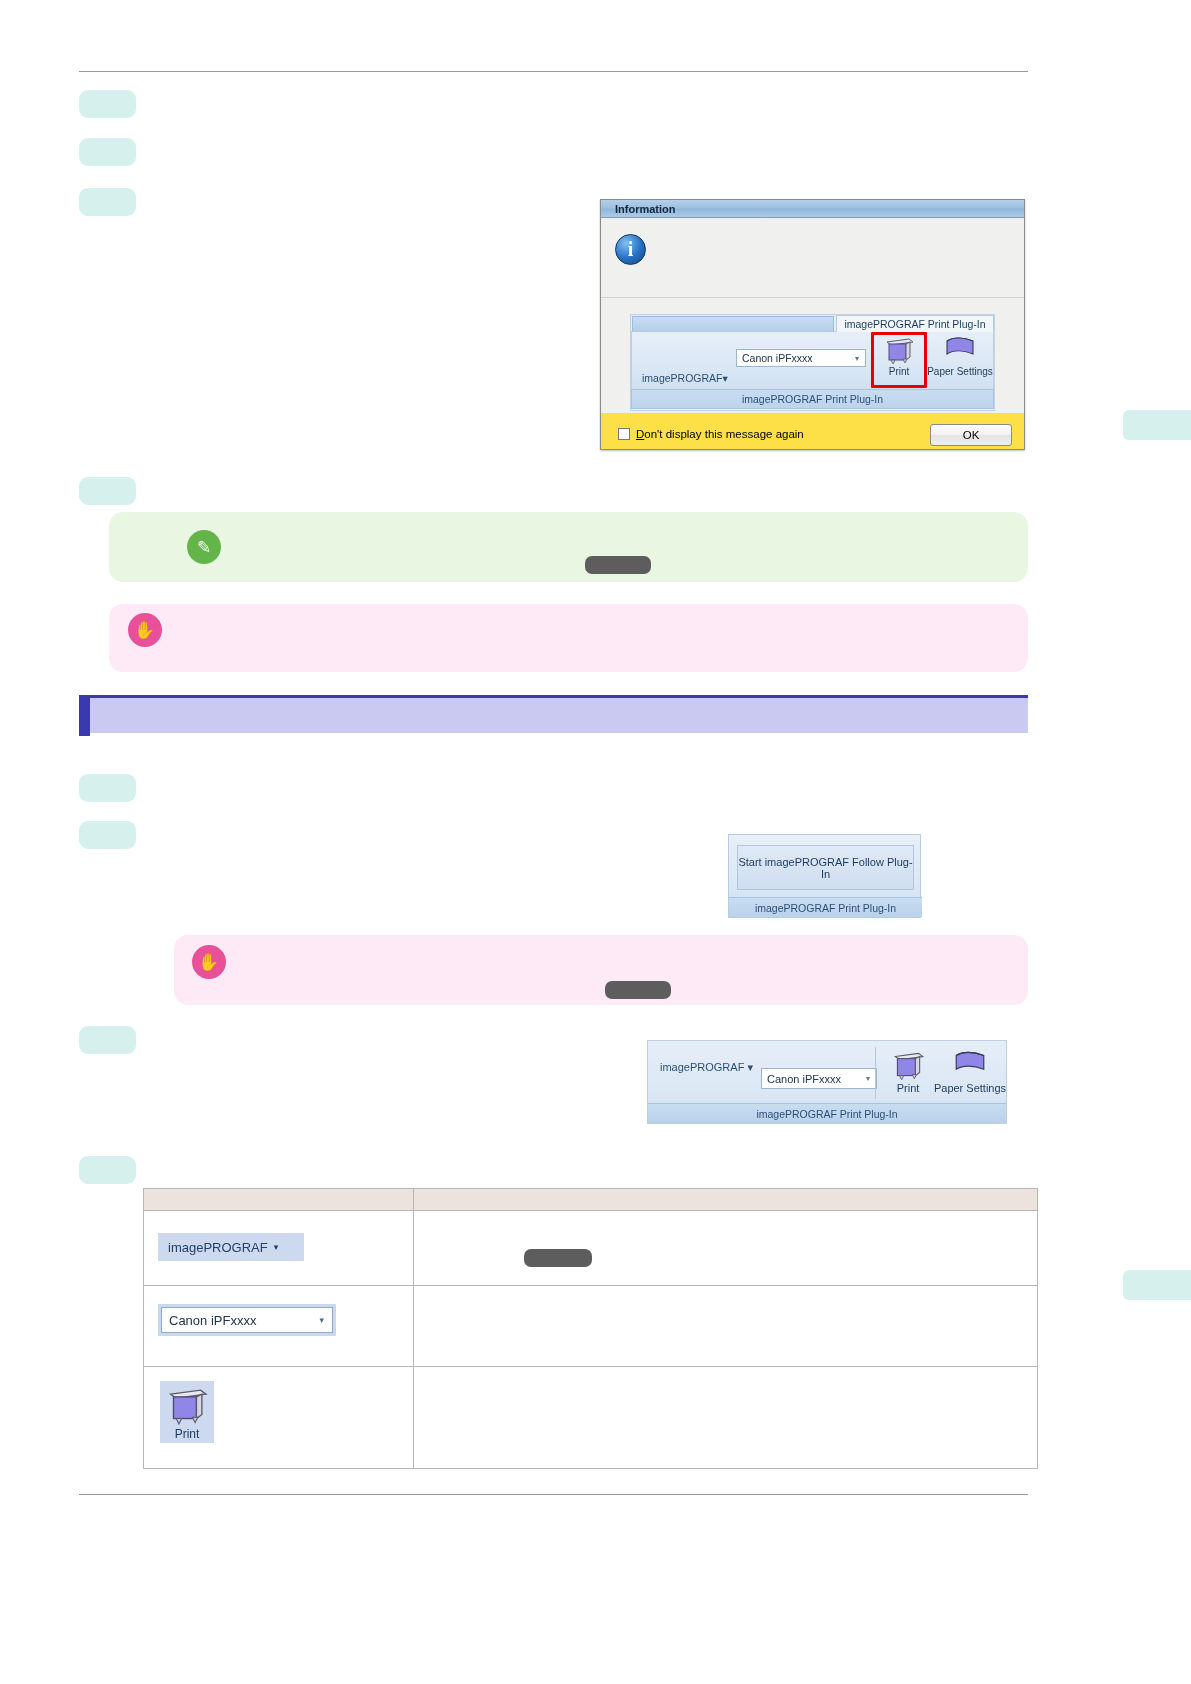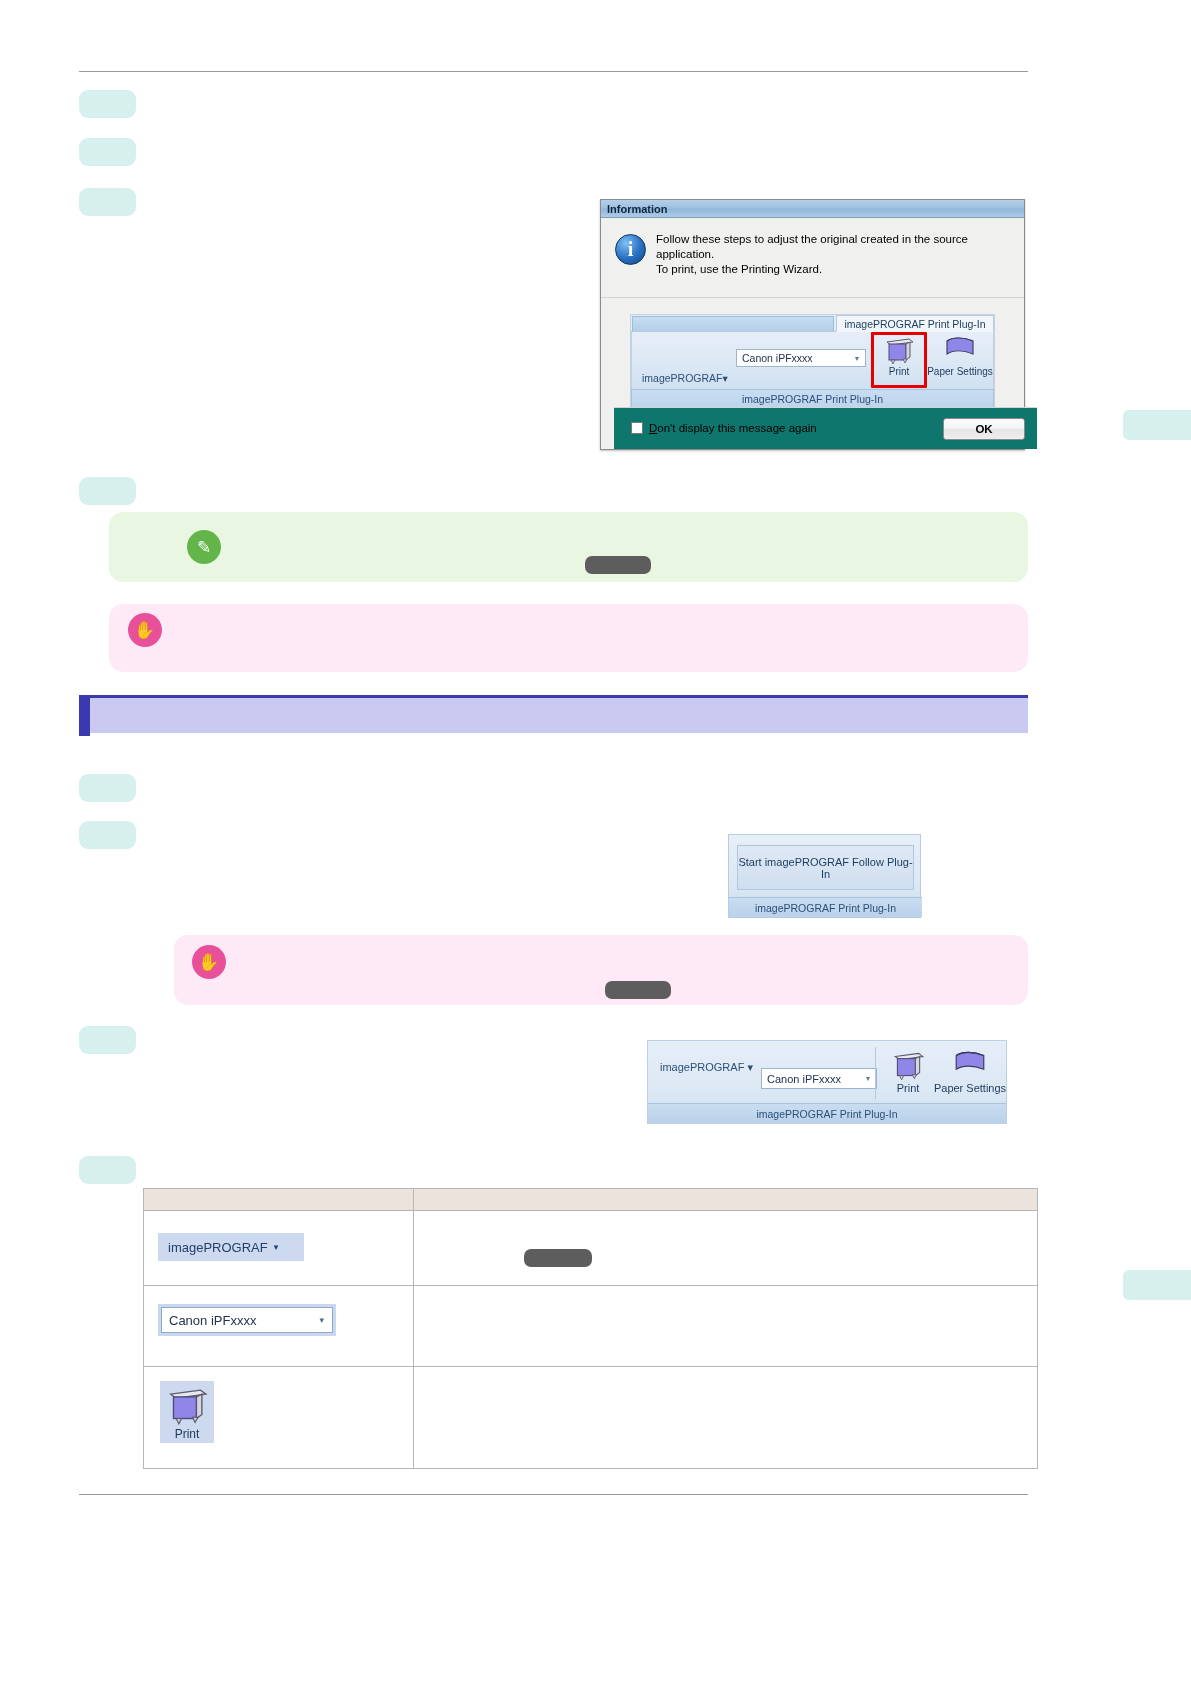--- a/index.html
+++ b/index.html
@@ -113,21 +113,21 @@
     background: #f0f0ef;
     border: 1px solid #8a8a8a;
     box-shadow: 0 1px 2px rgba(0,0,0,0.25);
   }
   .win-titlebar {
     height: 18px;
     background: linear-gradient(to bottom, #b5cfe8 0%, #9dc0e0 48%, #8fb6da 52%, #aecbe6 100%);
     border-bottom: 1px solid #7e9cbb;
     display: flex;
     align-items: center;
-    padding-left: 6px;
+    padding-left: 14px;
   }
   .win-title-text {
     font-size: 11px;
     color: #10243b;
     font-weight: bold;
   }
   .win-msgarea {
     position: relative;
     height: 80px;
     background: #f0f0ef;
@@ -247,24 +247,24 @@
   }
   .red-outline {
     position: absolute;
     border: 3px solid #e60000;
     border-radius: 1px;
     pointer-events: none;
   }
 
   .win-bottom {
     position: absolute;
-    left: 13px; bottom: 0;
+    left: 0; bottom: 0;
     width: 100%;
-    height: 42px;
-    background: #0f766e;
+    height: 36px;
+    background: #fde047;
     border-top: 1px solid #d4d4d2;
   }
   .win-check {
     position: absolute;
     left: 17px; top: 14px;
     display: flex;
     align-items: center;
   }
   .win-check .box {
     width: 12px; height: 12px;
@@ -282,21 +282,20 @@
     right: 12px; top: 10px;
     width: 82px; height: 22px;
     background: linear-gradient(to bottom, #fdfdfd 0%, #f2f2f2 48%, #e4e4e4 52%, #eeeeee 100%);
     border: 1px solid #8a8a8a;
     border-radius: 3px;
     display: flex;
     align-items: center;
     justify-content: center;
     font-size: 11.5px;
     color: #000000;
-    font-weight: bold;
   }
 
   
   .start-panel {
     position: absolute;
     left: 728px; top: 834px;
     width: 193px; height: 84px;
     background: linear-gradient(to bottom, #e7eff8 0%, #dce8f4 55%, #cfe0f1 100%);
     border: 1px solid #b7cbe1;
   }
@@ -457,25 +456,20 @@
 
   <div class="win-dialog">
 
     <div class="win-titlebar">
       <span class="win-title-text">Information</span>
     </div>
 
     <div class="win-msgarea">
       <div class="info-icon">
         <span>i</span>
-      </div>
-      <div class="win-msgtext">
-        <div>Follow these steps to adjust the original created in the source</div>
-        <div>application.</div>
-        <div>To print, use the Printing Wizard.</div>
       </div>
 
       <div class="ribbon-embed">
         <div class="ribbon-tabrow">
           <div class="ribbon-tab-blank"></div>
           <div class="ribbon-tab-active">imagePROGRAF Print Plug-In</div>
         </div>
 
         <div class="ribbon-body">
           <span class="rb-label" style="left:10px; top:40px;">

